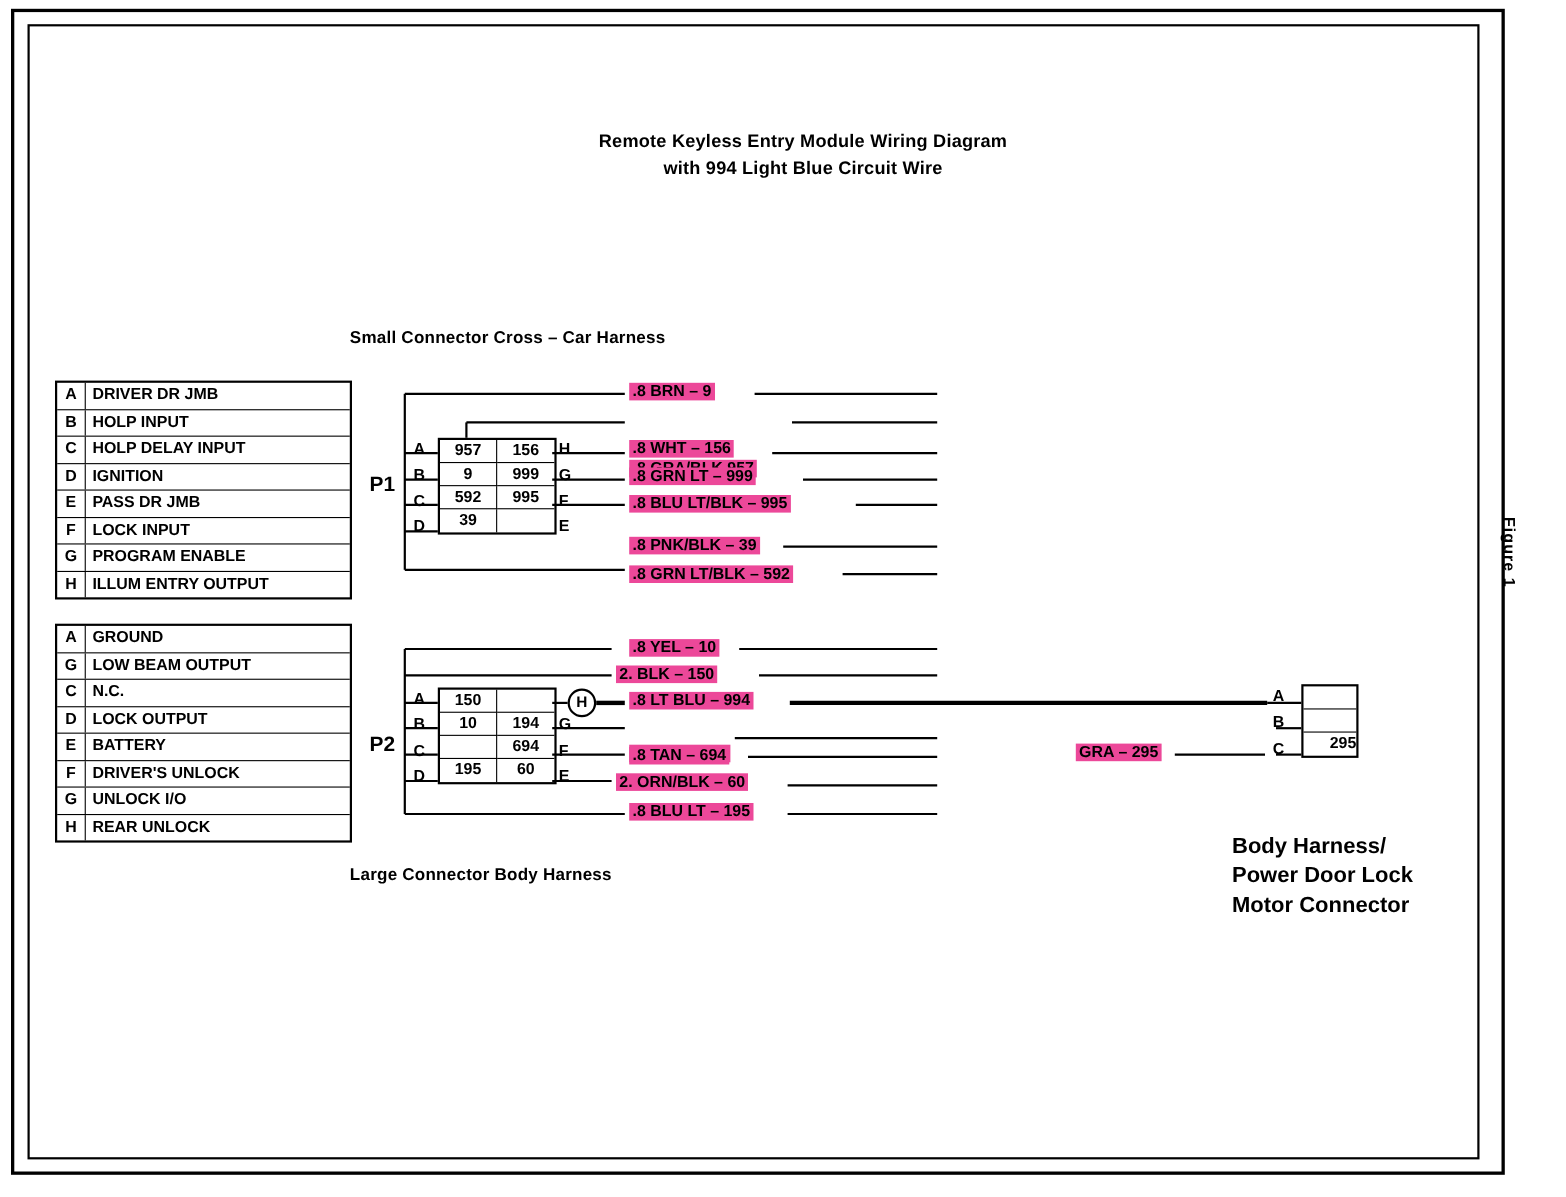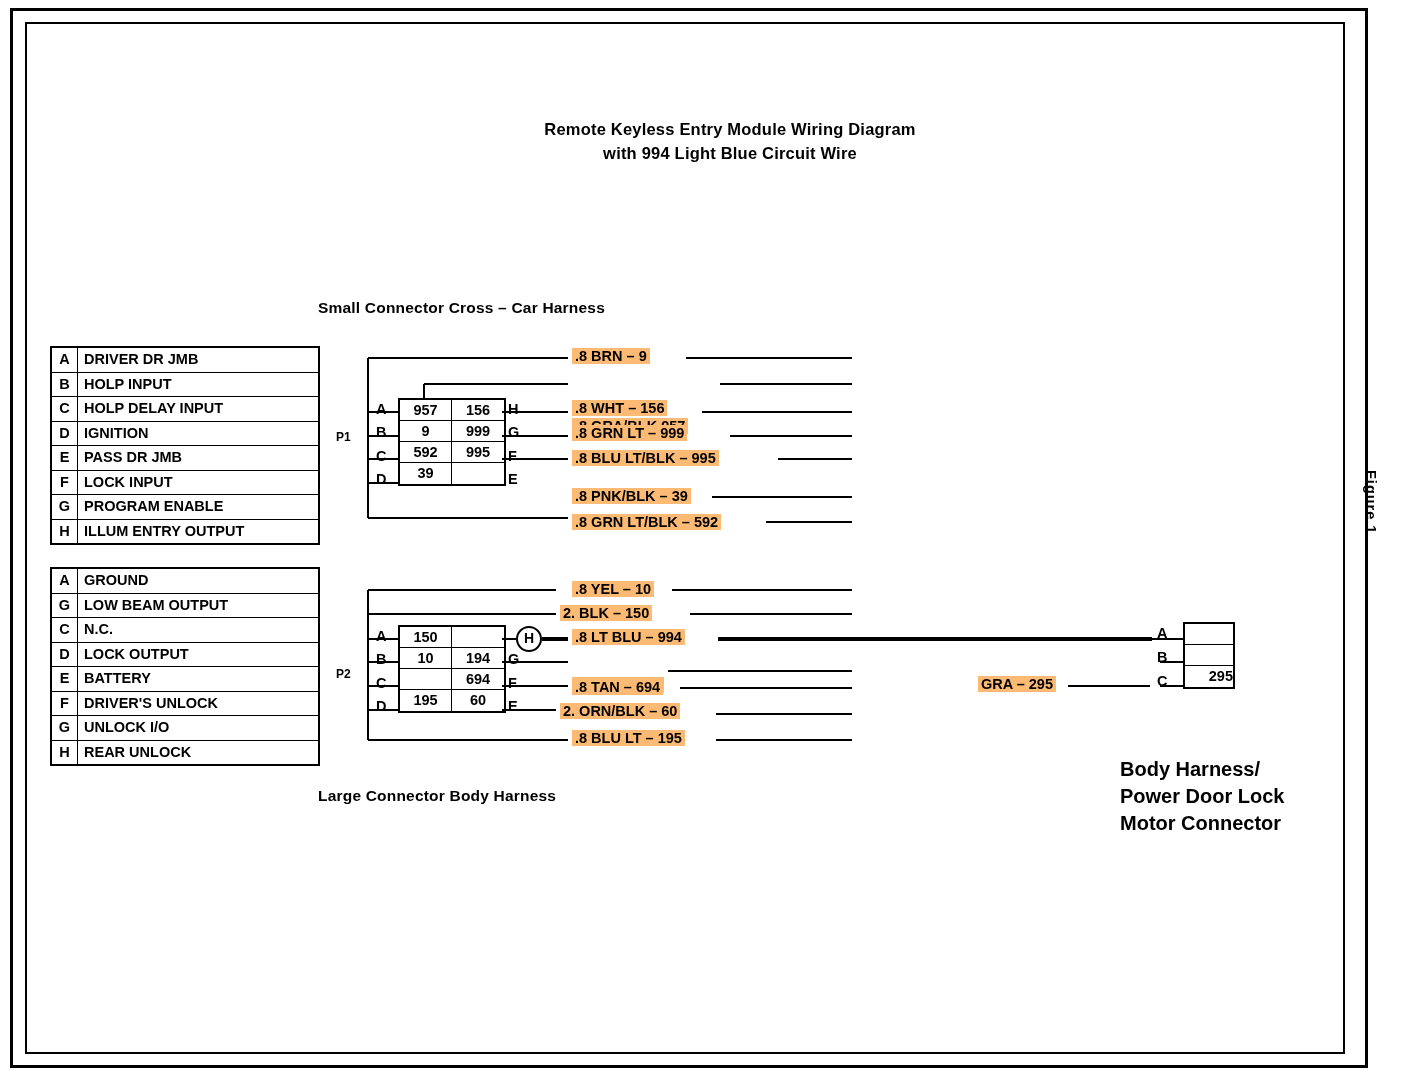--- a/index.html
+++ b/index.html
@@ -101,21 +101,21 @@
     padding-left: 6px;
     font-size: 14.5px;
     font-weight: bold;
     line-height: 22px;
     white-space: nowrap;
   }
 
   
   .conn-label {
     position: absolute;
-    font-size: 12px;
+    font-size: 19px;
     font-weight: bold;
   }
   #p1-label { left: 336px; top: 430px; }
   #p2-label { left: 336px; top: 667px; }
 
   .conn-box {
     position: absolute;
     border: 2px solid #000;
     box-sizing: border-box;
     background: #fff;
@@ -167,21 +167,21 @@
     line-height: 1.35;
     white-space: nowrap;
   }
 
   
   .wire-label {
     position: absolute;
     font-size: 14.5px;
     font-weight: bold;
     white-space: nowrap;
-    background: #fdba74;
+    background: #ec4899;
     padding: 0 3px;
   }
   .wire-label.bold994 { font-weight: bold; }
 
   
   #h-circle {
     position: absolute;
     left: 516px;
     top: 626px;
     width: 26px;

